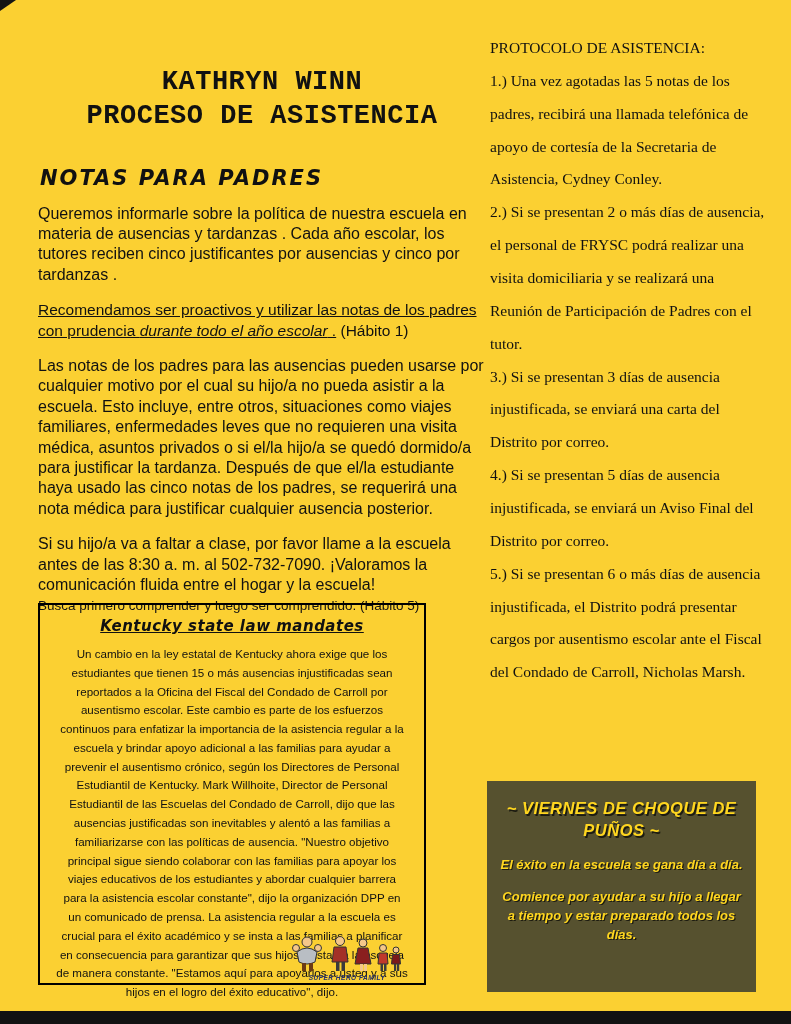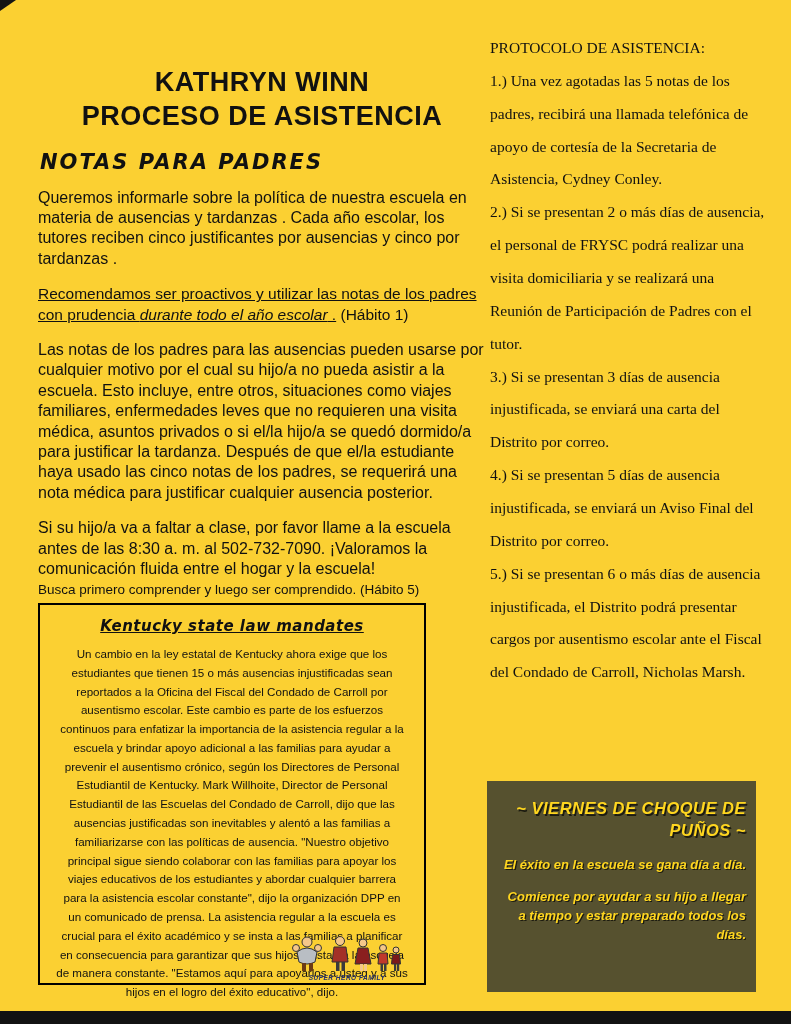--- a/index.html
+++ b/index.html
@@ -17,23 +17,23 @@
     border-top:11px solid #141414;
     border-right:16px solid transparent;
   }
   .bottom-strip{
     position:absolute;left:0;bottom:0;width:100%;height:13px;background:#121212;
   }
 
   
   .left-col{position:absolute;left:38px;top:66px;width:448px;}
   .doc-title{
-    margin:0 0 16px 0;text-align:center;
+    margin:0 0 32px 0;text-align:center;
     font-size:27px;font-weight:bold;letter-spacing:.5px;line-height:1.25;
-    font-family:Liberation Sans, sans-serif;
+    font-family:Liberation Mono, monospace;
   }
   .notas-heading{
     margin:0 0 14px 2px;
     font-size:21px;font-weight:bold;font-style:italic;letter-spacing:2px;
     font-family:"DejaVu Sans",sans-serif;
   }
   .body-para{margin:0 0 15px 0;font-size:16px;line-height:1.28;}
   .recommend{margin:0 0 15px 0;font-size:15.5px;line-height:1.3;}
   .recommend .ul{text-decoration:underline;text-align:right;}
   .recommend .it{font-style:italic;}
@@ -64,21 +64,21 @@
     position:absolute;left:490px;top:32px;width:280px;
     font-family:"Liberation Serif",serif;font-size:15.5px;line-height:2.12;
   }
   .protocol-heading{margin:0;font-weight:normal;font-size:15.5px;}
   .protocol-item{margin:0;}
 
   
   .fist-box{
     position:absolute;left:487px;top:781px;width:269px;height:211px;
     box-sizing:border-box;background:#56512f;
-    padding:16px 10px 10px 10px;text-align:right;
+    padding:16px 10px 10px 10px;text-align:center;
     font-family:"Liberation Sans",sans-serif;
   }
   .fist-title{
     margin:0 0 14px 0;font-size:16.5px;font-weight:bold;font-style:italic;
     color:#ffd61f;text-shadow:1.5px 1.5px 0 #1c1b10;letter-spacing:.5px;line-height:1.35;
   }
   .fist-line{
     margin:0 0 14px 0;font-size:13px;font-weight:bold;font-style:italic;
     color:#ffd61f;text-shadow:1.2px 1.2px 0 #1c1b10;line-height:1.45;
   }

